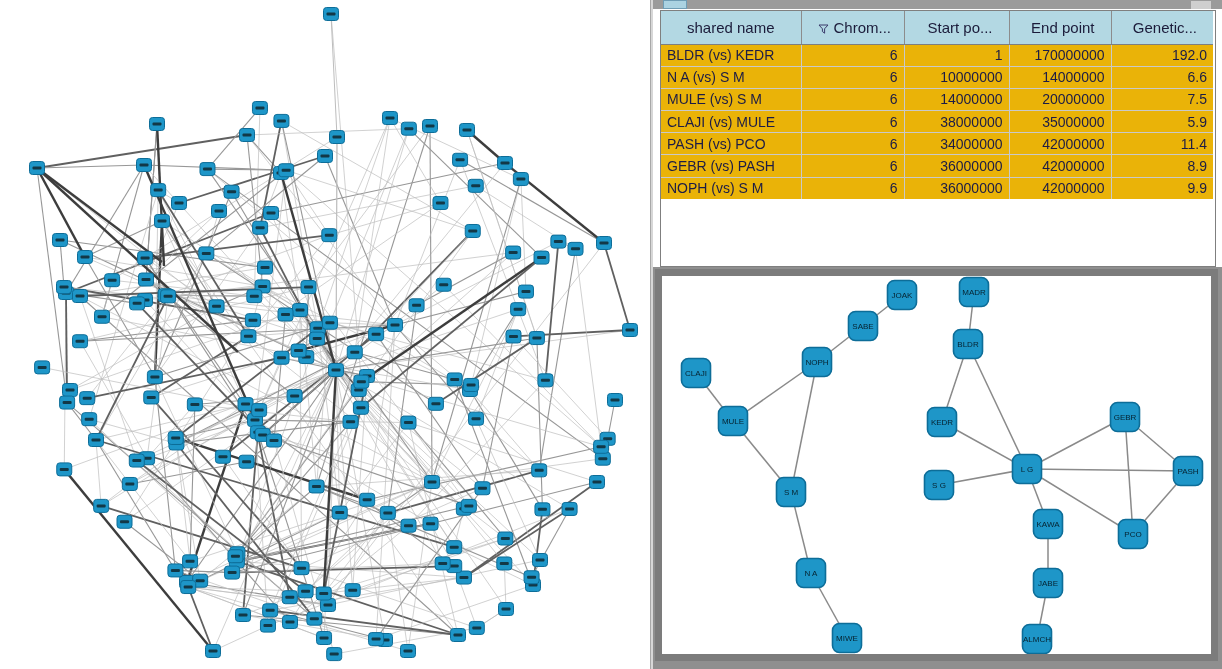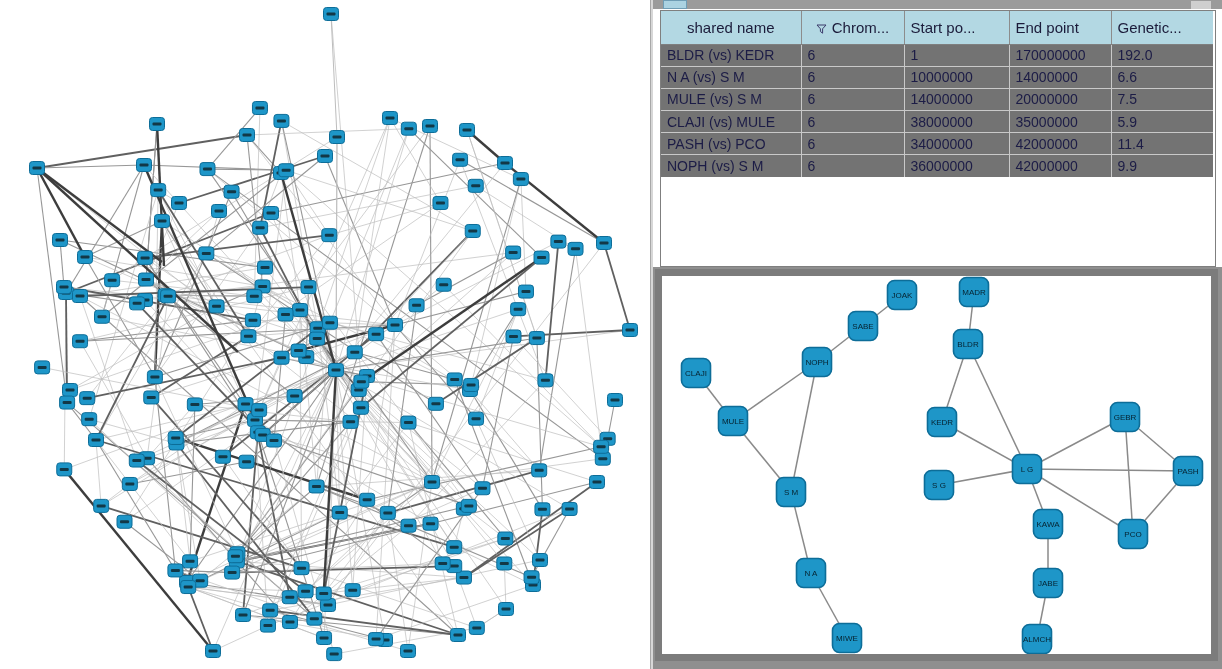--- a/index.html
+++ b/index.html
@@ -14,27 +14,27 @@
   #top-strip{position:absolute;left:0;top:0;width:569px;height:9px;background:#9b9b9b;}
   #top-tab{position:absolute;left:10px;top:0;width:24px;height:9px;
            background:#abd3e2;border:1px solid #6f9db5;box-sizing:border-box;}
   #top-thumb{position:absolute;left:538px;top:1px;width:20px;height:8px;background:#cfcfcf;}
   
   #table-wrap{position:absolute;left:7px;top:10px;width:556px;height:257px;
               border:1px solid #7f7f7f;background:#ffffff;box-sizing:border-box;}
   table{border-collapse:collapse;table-layout:fixed;width:552px;}
   th{height:33px;background:#b3d8e3;color:#1b1b3a;font-size:15px;font-weight:normal;
      border-right:1px solid #8c8c8c;border-bottom:1px solid #7f7f7f;
-     padding:0 6px;box-sizing:border-box;white-space:nowrap;overflow:hidden;}
-  td{height:22.2px;color:#1c1c46;font-size:14px;background:#737373;
+     padding:0 16px;box-sizing:border-box;white-space:nowrap;overflow:hidden;}
+  td{height:22.2px;color:#1c1c46;font-size:14px;background:#eab308;
      border-right:1px solid #c9c9c9;border-bottom:1px solid #c9c9c9;
      padding:0 6px;box-sizing:border-box;white-space:nowrap;overflow:hidden;}
   th:last-child,td:last-child{border-right:none;}
   tr:last-child td{border-bottom:none;}
-  .al{text-align:left}.ar{text-align:left}.ac{text-align:center}
+  .al{text-align:left}.ar{text-align:right}.ac{text-align:center}
   .funnel{display:inline-block;vertical-align:-1px;margin-right:5px;}
   
   #net-region{position:absolute;left:0;top:267px;width:569px;height:402px;background:#8f8f8f;}
   #net-panel{position:absolute;left:2px;top:2px;width:563px;height:392px;
              background:#7c7c7c;padding:7px;box-sizing:border-box;}
   #net-inner{width:549px;height:378px;background:#ffffff;}
   svg{display:block;}
   .ov-label{font-family:"Liberation Sans",sans-serif;font-size:8px;fill:#06222f;}
 </style>
 </head>
@@ -1181,20 +1181,27 @@
               <td class="ar">5.9</td>
             </tr>
             <tr>
               <td class="al">PASH (vs) PCO</td>
               <td class="ar">6</td>
               <td class="ar">34000000</td>
               <td class="ar">42000000</td>
               <td class="ar">11.4</td>
             </tr>
             <tr>
+              <td class="al">GEBR (vs) PASH</td>
+              <td class="ar">6</td>
+              <td class="ar">36000000</td>
+              <td class="ar">42000000</td>
+              <td class="ar">8.9</td>
+            </tr>
+            <tr>
               <td class="al">NOPH (vs) S M</td>
               <td class="ar">6</td>
               <td class="ar">36000000</td>
               <td class="ar">42000000</td>
               <td class="ar">9.9</td>
             </tr>
           </tbody>
       </table>
     </div>
 

